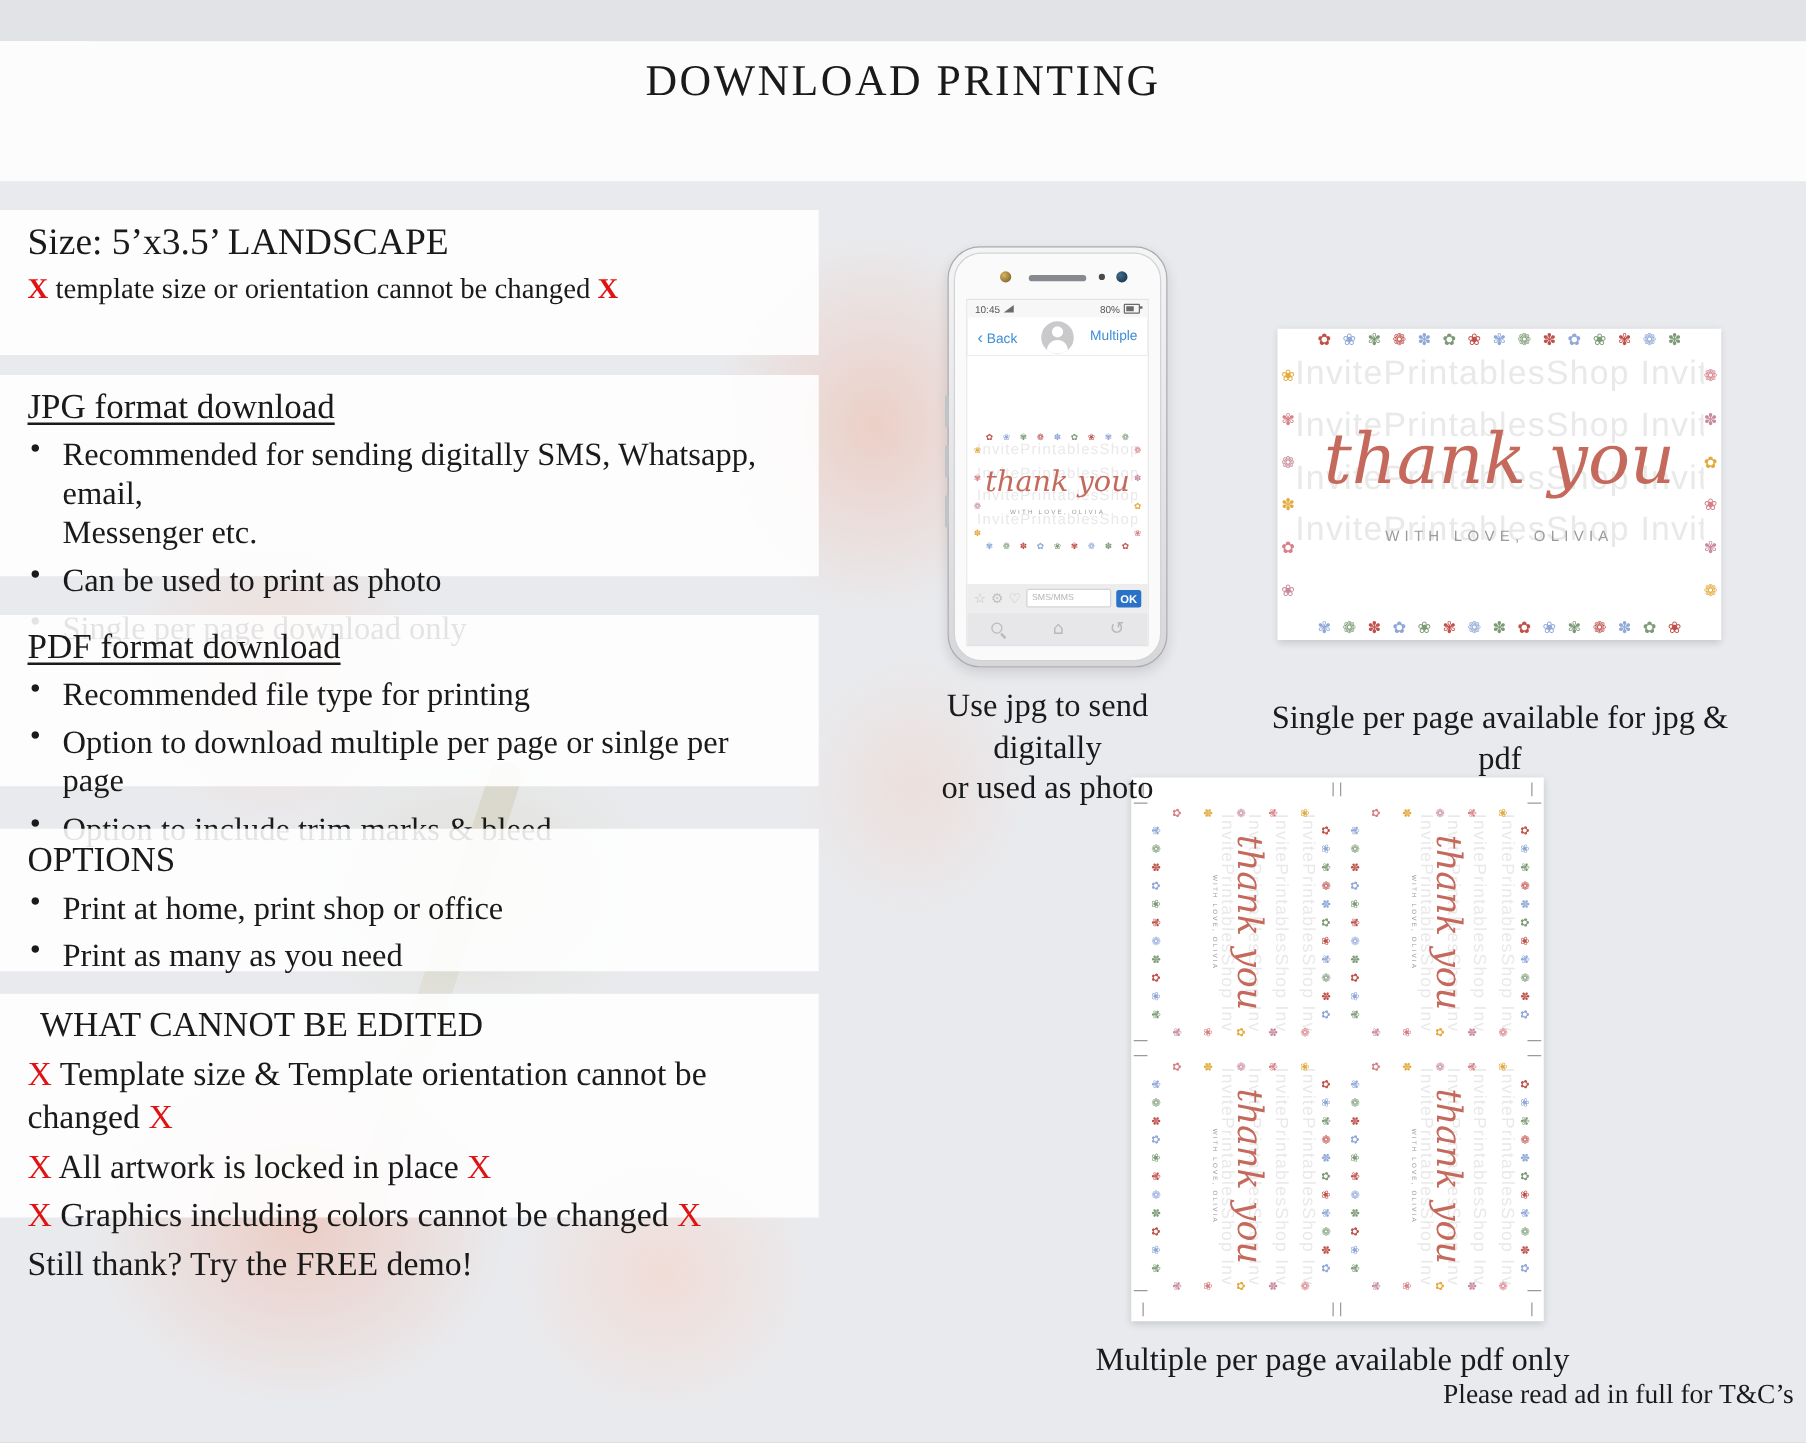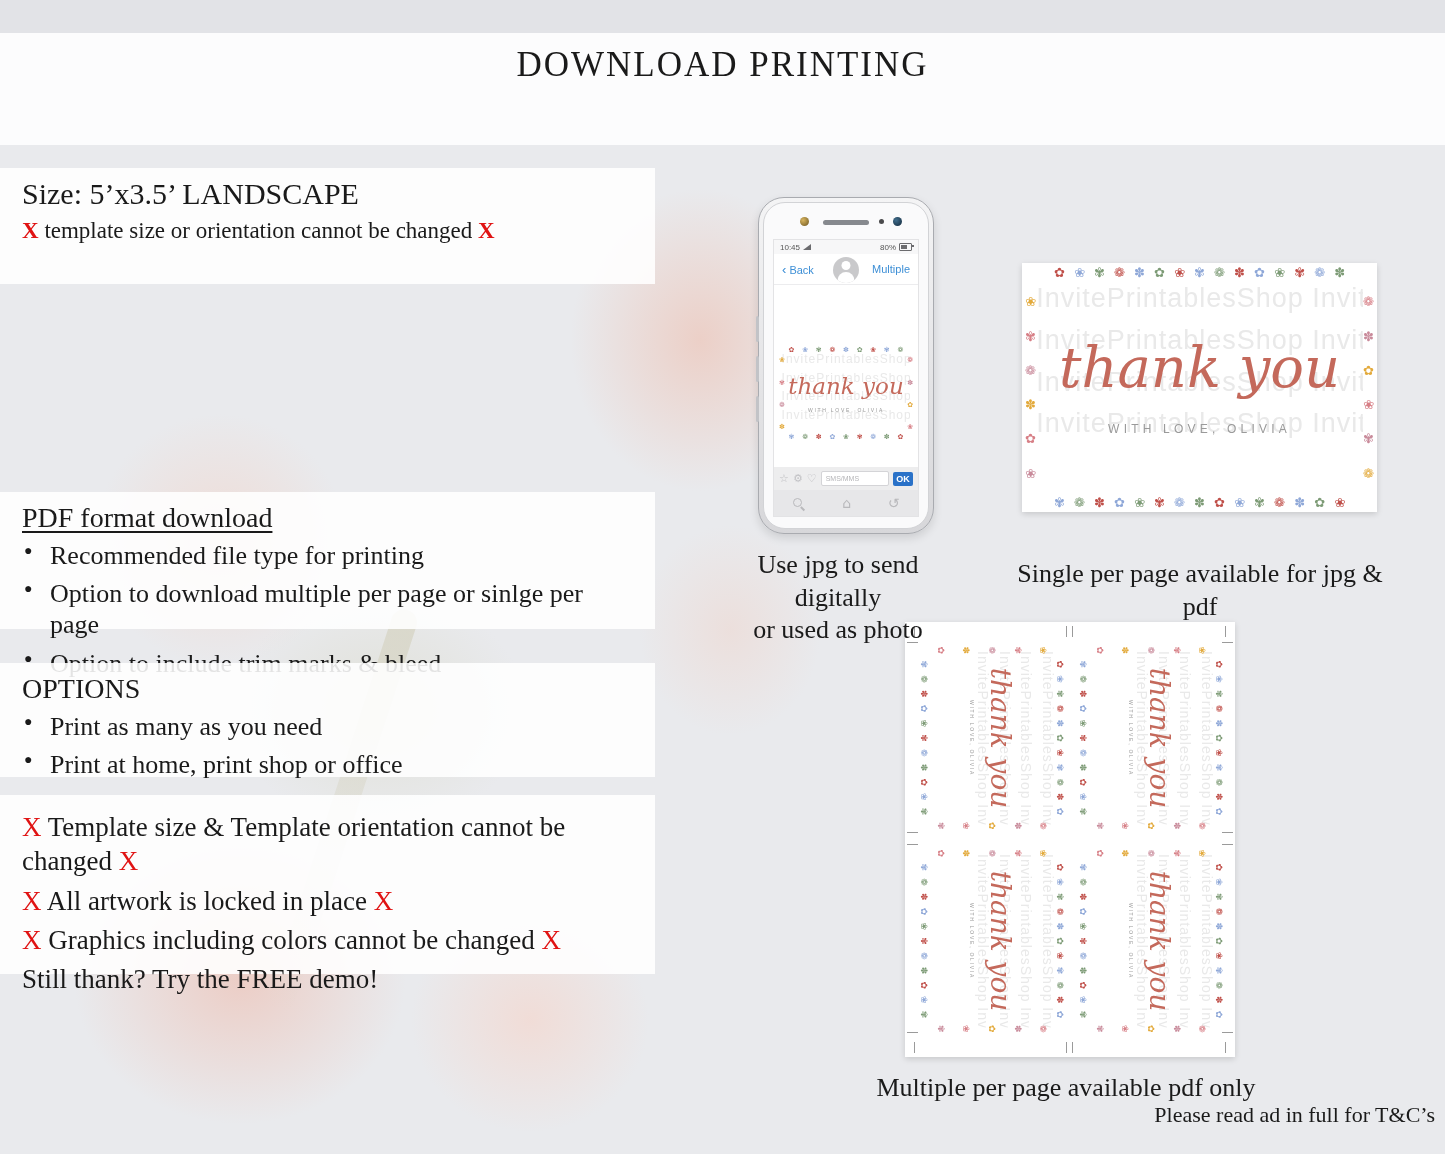--- a/index.html
+++ b/index.html
@@ -134,39 +134,49 @@
 
   <div class="band band-size">
     <div class="size-title">Size: 5’x3.5’ LANDSCAPE</div>
     <div class="size-note">
       <span class="xm">X</span>
       <span>template size or orientation cannot be changed</span>
       <span class="xm">X</span>
     </div>
   </div>
 
+  <div class="band band-jpg">
+    <div class="sec-title u">JPG format download</div>
+    <ul class="bullets">
+      <li>Recommended for sending digitally SMS, Whatsapp, email,
+Messenger etc.</li>
+      <li>Can be used to print as photo</li>
+      <li>Single per page download only</li>
+    </ul>
+  </div>
 
   <div class="band band-pdf">
     <div class="sec-title u">PDF format download</div>
     <ul class="bullets">
       <li>Recommended file type for printing</li>
       <li>Option to download multiple per page or sinlge per page</li>
       <li>Option to include trim marks &amp; bleed</li>
     </ul>
   </div>
 
   <div class="band band-printing">
     <div class="sec-title">OPTIONS</div>
     <ul class="bullets">
+      <li>Print at home, print shop or office</li>
       <li>Print as many as you need</li>
-      <li>Print at home, print shop or office</li>
     </ul>
   </div>
 
   <div class="band band-cannot">
+    <div class="cannot-title">WHAT CANNOT BE EDITED</div>
     <div class="cannot-line">
       <span class="xm2">X</span>
       <span>Template size &amp; Template orientation cannot be changed</span>
       <span class="xm2">X</span>
     </div>
     <div class="cannot-line">
       <span class="xm2">X</span>
       <span>All artwork is locked in place</span>
       <span class="xm2">X</span>
     </div>

